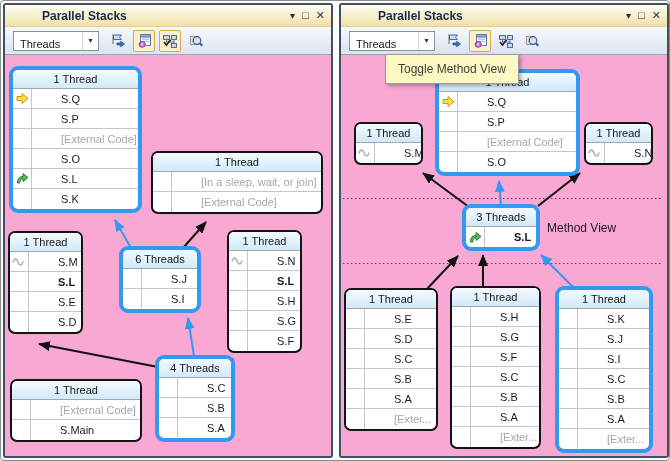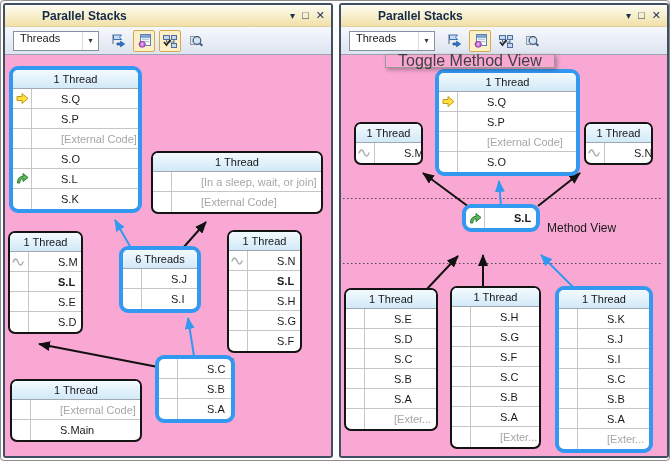--- a/index.html
+++ b/index.html
@@ -9,41 +9,41 @@
   .panel { position:absolute; top:2px; width:330px; height:455px; border:2px solid #3E5064; border-radius:3px; background:#fff; overflow:visible; }
   .panel.left { left:2px; } .panel.right { left:338px; }
 
   .titlebar { height:22px; background:linear-gradient(#FEFDF4,#F7EDC8 55%,#F0DFA8); display:flex; align-items:center; padding:0 6px 0 7px; border-bottom:1px solid #E0D099; }
   .titlebar .title { font-size:12px; font-weight:bold; color:#13294B; flex:1;padding-left:30px; }
   .wctl { display:flex; align-items:center; gap:7px; color:#1B3250; }
   .wctl span { font-size:11px; line-height:11px; cursor:default; }
   .wctl .menu { font-size:10px; }
 
   .toolbar { height:28px; background:linear-gradient(#F6F8FC,#DDE4F0); border-bottom:1px solid #99A3B5; display:flex; align-items:center; padding-left:8px; }
-  .combo { width:86px; height:20px; background:#fff; border:1px solid #89909C; display:flex; align-items:flex-start; margin-right:8px; }
+  .combo { width:86px; height:20px; background:#fff; border:1px solid #89909C; display:flex; align-items:flex-end; margin-right:8px; }
   .combo-text { flex:1; font-size:11px; color:#1a1a1a; padding-left:6px; }
   .combo-arrow { width:16px; text-align:center; font-size:8px; color:#333; border-left:1px solid #D7DAE0; line-height:18px; }
   .tbtn { width:22px; height:22px; margin-right:4px; display:flex; align-items:center; justify-content:center; border:1px solid transparent; border-radius:2px; }
   .tbtn.active { background:#FDF0C6; border-color:#D8A84F; }
 
   .diagram { position:absolute; left:0; top:50px; width:326px; height:401px; background:#f9a8d4; overflow:hidden; }
   .arrows { position:absolute; left:0; top:0; z-index:1; }
 
   .sbox { position:absolute; z-index:2; background:#fff; border:2px solid #141414; border-radius:7px; overflow:hidden; }
   .sbox.hl { border:4px solid #3398F0; border-radius:9px; }
   .sbox-header { height:19px; line-height:19px; text-align:center; font-size:11px; color:#14161A; background:linear-gradient(#F3FAFE,#D2E9F8); border-bottom:1px solid #9FA8B0; white-space:nowrap; overflow:hidden; }
   .srow { display:flex; height:20px; border-bottom:1px solid #C6C6C6; font-size:11px; color:#1a1a1a; }
   .srow:last-child { border-bottom:none; }
   .cell-icon { width:19px; flex:none; border-right:1px solid #C6C6C6; display:flex; align-items:center; justify-content:center; }
   .cell-label { flex:1; display:flex; align-items:center; padding-left:5px; white-space:nowrap; overflow:hidden;margin-left:24px; }
   .srow.gray .cell-label { color:#A6A6A6; }
   .srow.bold .cell-label { font-weight:bold; }
 
   .mv-label { position:absolute; z-index:2; font-size:12px; color:#1a1a1a; white-space:nowrap; }
-  .tooltip { position:absolute; z-index:9; left:44px; top:49px; height:14px; padding:0 12px; background:#f9a8d4; border:1px solid #9A9A9A; box-shadow:2px 2px 4px rgba(0,0,0,0.3); font-size:16px; color:#404040; display:flex; align-items:center; white-space:nowrap; }
+  .tooltip { position:absolute; z-index:9; left:44px; top:49px; height:30px; padding:0 12px; background:#fef9c3; border:1px solid #9A9A9A; box-shadow:2px 2px 4px rgba(0,0,0,0.3); font-size:12px; color:#404040; display:flex; align-items:center; white-space:nowrap; }
 </style>
 </head>
 <body>
 
 <div id="stage">
 
   <div class="panel left">
     <div class="titlebar">
       <span class="title">Parallel Stacks</span>
       <span class="wctl">
@@ -216,20 +216,21 @@
             <span class="cell-icon"></span>
             <span class="cell-label">S.G</span>
           </div>
         <div class="srow">
             <span class="cell-icon"></span>
             <span class="cell-label">S.F</span>
           </div>
       </div>
 
       <div class="sbox hl" style="left:150px;top:300px;width:80px;">
+        <div class="sbox-header">4 Threads</div>
         <div class="srow">
             <span class="cell-icon"></span>
             <span class="cell-label">S.C</span>
           </div>
         <div class="srow">
             <span class="cell-icon"></span>
             <span class="cell-label">S.B</span>
           </div>
         <div class="srow">
             <span class="cell-icon"></span>
@@ -365,20 +366,21 @@
           <span class="cell-icon">
               <svg width="14" height="10" viewBox="0 0 14 10">
                 <path d="M1,5 C2.5,1 4.5,1 6,5 C7.5,9 9.5,9 11,5" stroke="#A9ADB3" stroke-width="1.4" fill="none" stroke-linecap="round"></path>
               </svg>
             </span>
           <span class="cell-label">S.N</span>
           </div>
       </div>
 
       <div class="sbox hl" style="left:121px;top:149px;width:78px;">
+        <div class="sbox-header">3 Threads</div>
         <div class="srow bold">
           <span class="cell-icon">
               <svg width="13" height="13" viewBox="0 0 13 13">
                 <path d="M1.5,11 C1.5,6 4,4.5 7,4.5 L7,1.5 L12,5.5 L7,9.5 L7,6.8 C4.8,6.8 3.8,8 3.8,11 Z" fill="#5CB85C" stroke="#2E7D32"></path>
               </svg>
             </span>
           <span class="cell-label">S.L</span>
           </div>
       </div>
 

